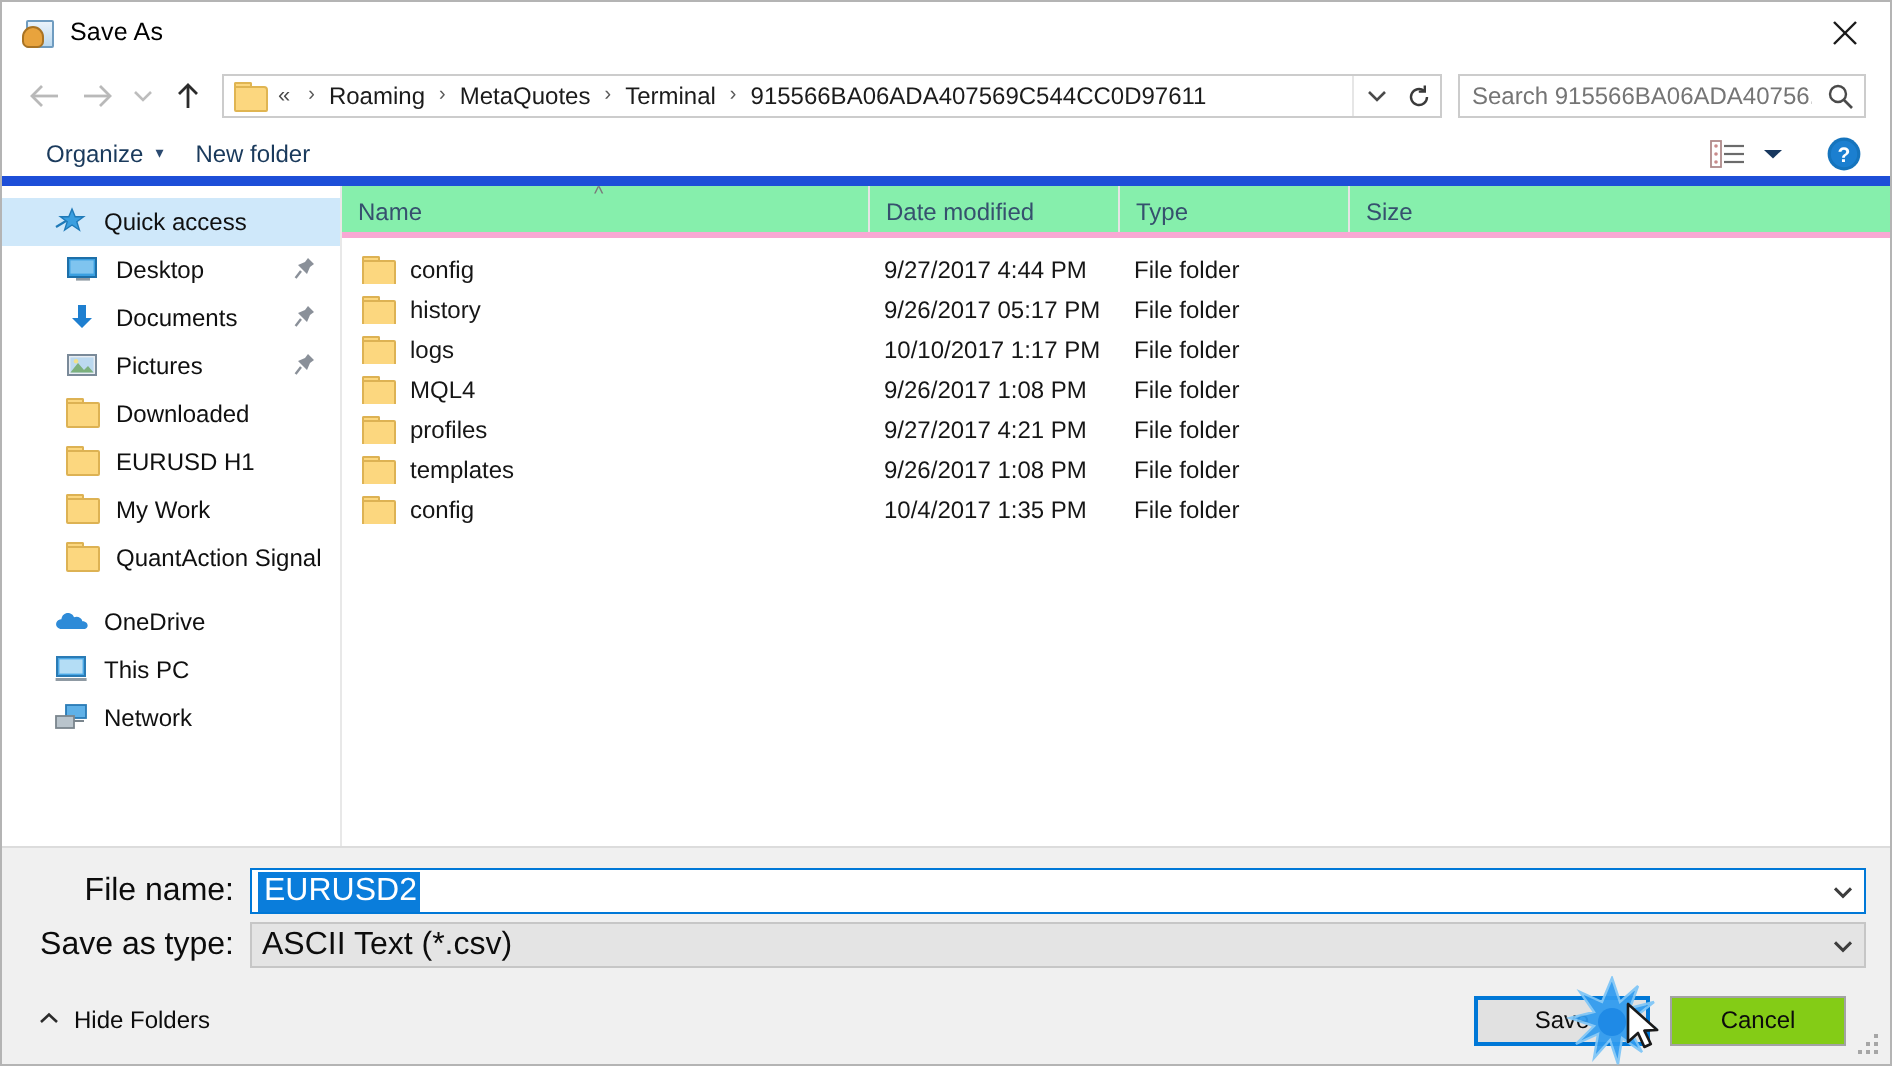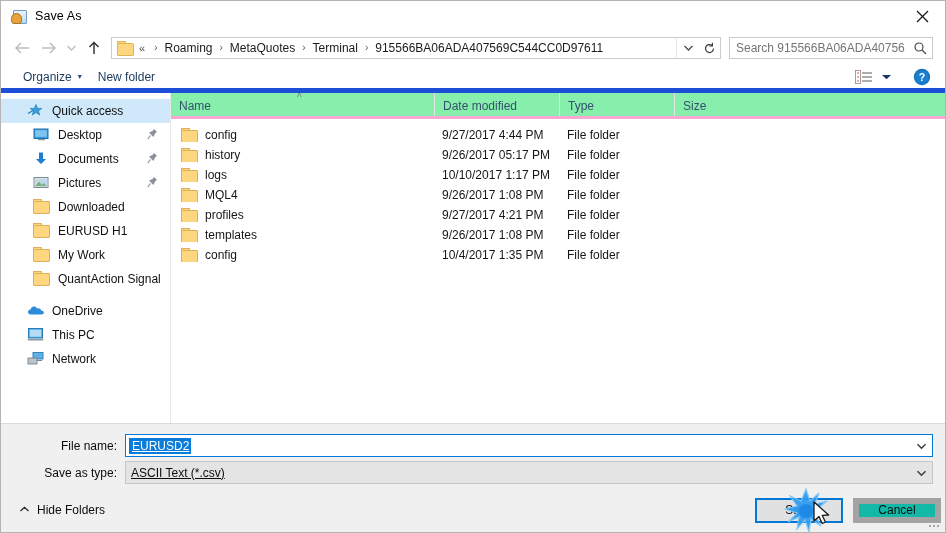--- a/index.html
+++ b/index.html
@@ -360,44 +360,43 @@
     height: 23px;
     margin-bottom: 4px;
     padding-right: 12px;
   }
   .formlabel {
     width: 124px;
     min-width: 124px;
     text-align: right;
     padding-right: 8px;
     box-sizing: border-box;
-    font-size: 12px;
+    font-size: 16px;
     color: #0c0c0c;
   }
   .field {
     flex: 1;
     height: 23px;
     box-sizing: border-box;
     display: flex;
     align-items: center;
     position: relative;
   }
   .field.name {
     background: #ffffff;
     border: 1px solid #0078d7;
   }
   .field.type {
     background: #e4e4e4;
     border: 1px solid #c6c6c6;
   }
   .field .val {
-    font-size: 12px;
+    font-size: 16px;
     padding-left: 5px;
     color: #0c0c0c;
-    text-decoration: underline;
   }
   .field .val.selected {
     background: #0a7ddb;
     color: #ffffff;
     padding: 1px 2px 1px 3px;
     margin-left: 3px;
   }
   .field .drop {
     position: absolute;
     right: 0; top: 0;
@@ -405,21 +404,21 @@
     display: flex; align-items: center; justify-content: center;
   }
 
   
   .buttonbar {
     height: 44px;
     min-height: 44px;
     background: #f0f0f0;
     display: flex;
     align-items: center;
-    padding: 0 4px 0 10px;
+    padding: 0 22px 0 10px;
     box-sizing: border-box;
     position: relative;
   }
   .hidefolders {
     display: flex;
     align-items: center;
     font-size: 12px;
     color: #0c0c0c;
     margin-left: 8px;
   }
@@ -428,22 +427,22 @@
     font-size: 9px;
     color: #2b2b2b;
     line-height: 1;
   }
   .btn-spacer { flex: 1; }
   .btn {
     width: 88px;
     height: 25px;
     font-size: 12px;
     color: #0c0c0c;
-    background: #14b8a6;
-    border: 6px solid #a3a3a3;
+    background: #84cc16;
+    border: 1px solid #a3a3a3;
     display: flex;
     align-items: center;
     justify-content: center;
     box-sizing: border-box;
     margin-left: 10px;
   }
   .btn.primary {
     border: 2px solid #0078d7;
     background: #e1e1e1;
   }

